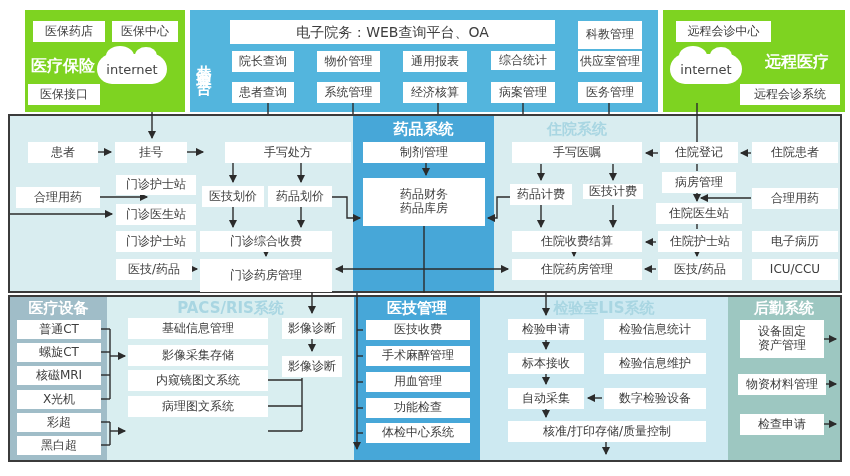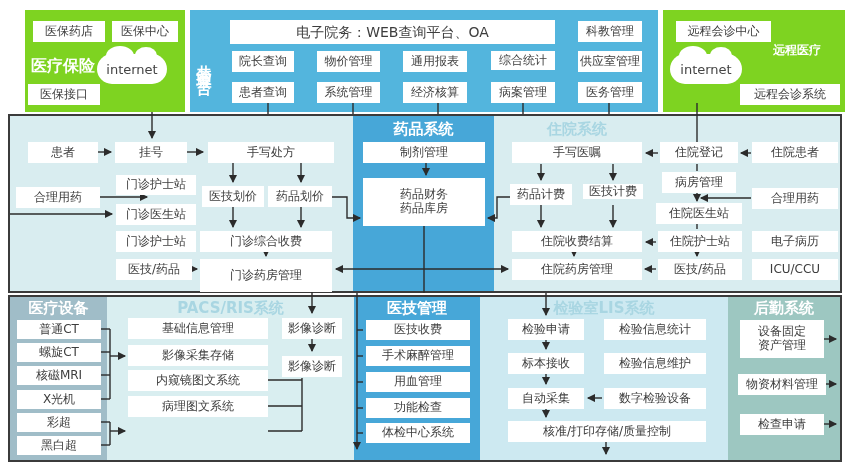--- a/index.html
+++ b/index.html
@@ -142,32 +142,32 @@
   <div class="t vt" style="left:194px;top:15px;height:95px">共管理平台</div>
   <div class="bx" style="left:230px;top:20px;width:325px;height:24px;font-size:14px">电子院务：WEB查询平台、OA</div>
   <div class="bx" style="left:232px;top:51px;width:62px;height:21px">院长查询</div>
   <div class="bx" style="left:317px;top:51px;width:63px;height:21px">物价管理</div>
   <div class="bx" style="left:403px;top:51px;width:64px;height:21px">通用报表</div>
   <div class="bx" style="left:491px;top:51px;width:64px;height:19px">综合统计</div>
   <div class="bx" style="left:232px;top:82px;width:62px;height:21px">患者查询</div>
   <div class="bx" style="left:317px;top:82px;width:63px;height:21px">系统管理</div>
   <div class="bx" style="left:403px;top:82px;width:64px;height:21px">经济核算</div>
   <div class="bx" style="left:491px;top:82px;width:64px;height:21px">病案管理</div>
-  <div class="bx" style="left:578px;top:21px;width:64px;height:21px">科教管理</div>
+  <div class="bx" style="left:578px;top:21px;width:64px;height:28px">科教管理</div>
   <div class="bx" style="left:578px;top:51px;width:64px;height:21px">供应室管理</div>
   <div class="bx" style="left:578px;top:82px;width:64px;height:21px">医务管理</div>
 
   <div class="bx" style="left:676px;top:21px;width:95px;height:21px">远程会诊中心</div>
   <div class="cloud" style="left:670px;top:54px;width:72px;height:30px">internet</div>
-  <div class="t" style="left:756px;top:42px;width:82px;font-size:12px">远程医疗</div>
+  <div class="t" style="left:756px;top:52px;width:82px;font-size:16px">远程医疗</div>
   <div class="bx" style="left:740px;top:84px;width:100px;height:21px">远程会诊系统</div>
 
   <div class="bx" style="left:28px;top:142px;width:70px;height:21px">患者</div>
   <div class="bx" style="left:115px;top:142px;width:72px;height:21px">挂号</div>
-  <div class="bx" style="left:208px;top:142px;width:126px;height:21px">手写处方</div>
+  <div class="bx" style="left:225px;top:142px;width:126px;height:21px">手写处方</div>
   <div class="bx" style="left:116px;top:175px;width:80px;height:20px">门诊护士站</div>
   <div class="bx" style="left:16px;top:187px;width:84px;height:21px">合理用药</div>
   <div class="bx" style="left:202px;top:186px;width:62px;height:21px">医技划价</div>
   <div class="bx" style="left:268px;top:186px;width:64px;height:21px">药品划价</div>
   <div class="bx" style="left:116px;top:204px;width:80px;height:21px">门诊医生站</div>
   <div class="bx" style="left:116px;top:231px;width:80px;height:21px">门诊护士站</div>
   <div class="bx" style="left:200px;top:231px;width:132px;height:21px">门诊综合收费</div>
   <div class="bx" style="left:116px;top:259px;width:76px;height:21px">医技/药品</div>
   <div class="bx" style="left:200px;top:259px;width:132px;height:33px">门诊药房管理</div>
 

